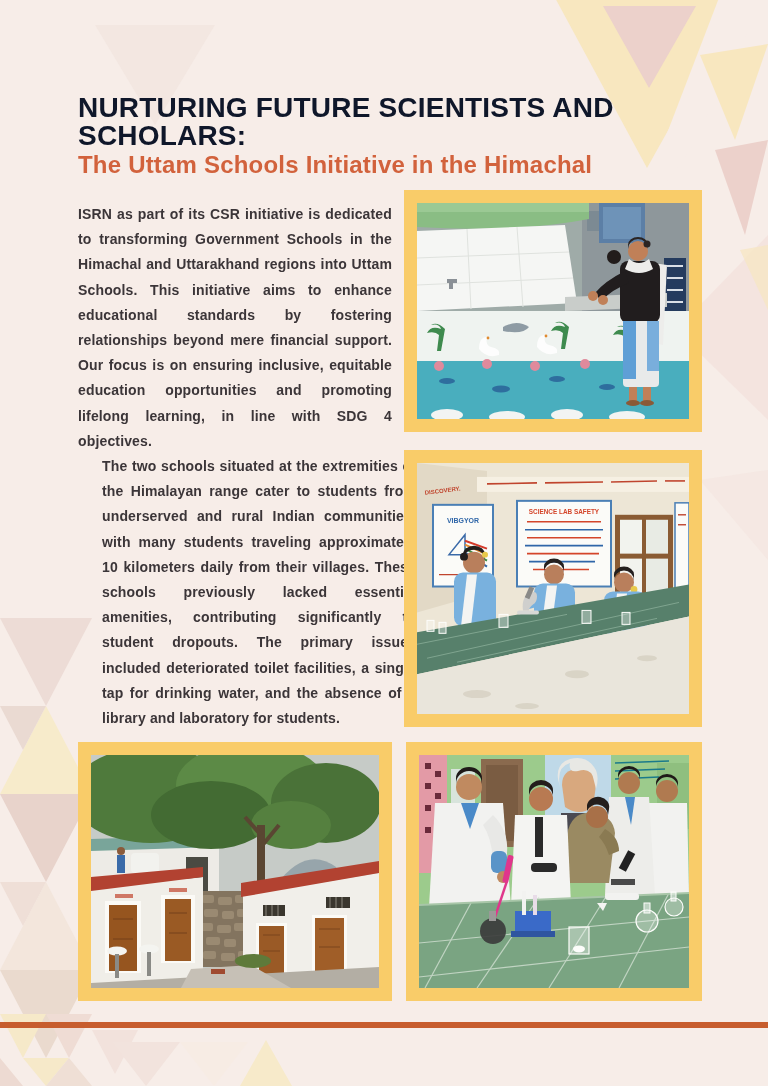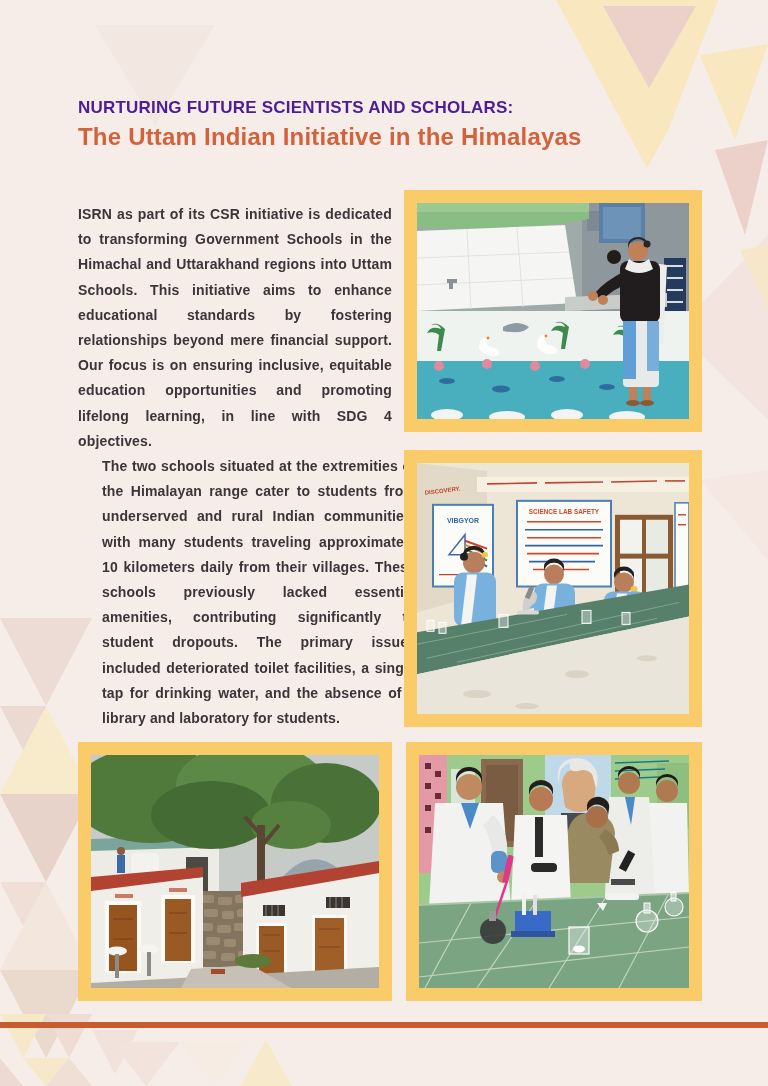--- a/index.html
+++ b/index.html
@@ -7,21 +7,21 @@
     width:768px;height:1086px;position:relative;overflow:hidden;
     background:#F7EDE8;
     font-family:"Liberation Sans", sans-serif;
     -webkit-font-smoothing:antialiased;
   }
   .bg-decor{position:absolute;inset:0;z-index:0;}
   .content{position:absolute;inset:0;z-index:1;}
 
   .heading{position:absolute;left:78px;top:94px;width:560px;}
   .heading .line1{
-    color:#4c1d95;font-weight:bold;font-size:17px;line-height:28px;letter-spacing:.2px;
+    color:#0f172a;font-weight:bold;font-size:28px;line-height:28px;letter-spacing:.2px;
   }
   .heading .line2{
     color:#D2623C;font-weight:bold;font-size:24px;line-height:30px;letter-spacing:.2px;
   }
 
   .para{
     position:absolute;left:78px;width:314px;
     color:#3B3538;font-size:14px;line-height:25.2px;letter-spacing:.15px;
     text-align:justify;text-justify:inter-word;font-weight:bold;
   }
@@ -74,21 +74,21 @@
 
   <polygon points="112,1042 180,1042 146,1086" fill="#F2E3DD"></polygon>
   <polygon points="180,1042 248,1042 214,1086" fill="#F7ECE4"></polygon>
   <polygon points="240,1086 266,1040 292,1086" fill="#F7EACA"></polygon>
 </svg>
 
 <div class="content">
 
   <div class="heading">
     <div class="line1">NURTURING FUTURE SCIENTISTS AND SCHOLARS:</div>
-    <div class="line2">The Uttam Indian Initiative in the Himalayas</div>
+    <div class="line2">The Uttam Schools Initiative in the Himachal</div>
   </div>
 
   <p class="para" id="para1">ISRN as part of its CSR initiative is dedicated to transforming Government Schools in the Himachal and Uttarakhand regions into Uttam Schools. This initiative aims to enhance educational standards by fostering relationships beyond mere financial support. Our focus is on ensuring inclusive, equitable education opportunities and promoting lifelong learning, in line with SDG 4 objectives.</p>
   <p class="para" id="para2">The two schools situated at the extremities of the Himalayan range cater to students from underserved and rural Indian communities, with many students traveling approximately 10 kilometers daily from their villages. These schools previously lacked essential amenities, contributing significantly to student dropouts. The primary issues included deteriorated toilet facilities, a single tap for drinking water, and the absence of a library and laboratory for students.</p>
 
   <figure class="photo-frame" id="photo1" style="margin:0" aria-label="Schoolgirl washing hands at a white-tiled handwashing station decorated with a marine mural">
     <div class="photo-inner">
       <svg viewBox="0 0 272 216" preserveAspectRatio="none">
         <rect width="272" height="216" fill="#9FABA8"></rect>
         <rect x="165" y="0" width="107" height="216" fill="#8E979B"></rect>

